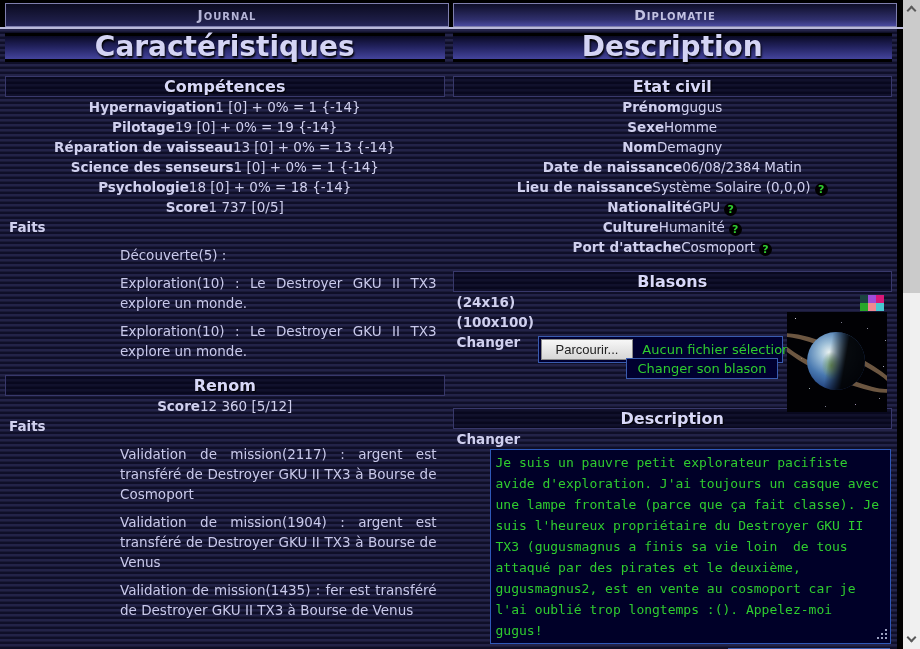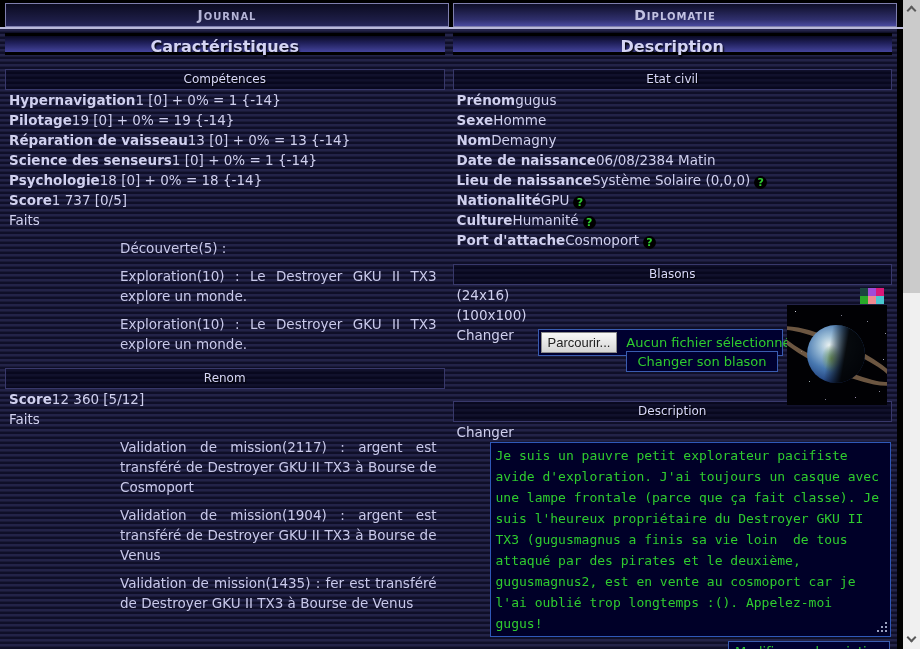--- a/index.html
+++ b/index.html
@@ -38,40 +38,40 @@
   .content {
     position:absolute; top:29px; left:0; width:903px; height:620px;
     background:repeating-linear-gradient(to bottom,
       #232348 0px,#232348 2px,#1a1a38 2px,#1a1a38 3px,#0f0f28 3px,#0f0f28 5px);
     border-right:6px solid #000;
     display:flex; gap:8px; padding:0 5px;
   }
   .col { width:442px; position:relative; }
 
   .main-title {
-    margin-top:4px; height:22px;
+    margin-top:4px; height:29px;
     border-top:3px solid #000; border-bottom:3px solid #000;
     background:linear-gradient(180deg,#0a0a24 0%,#21215c 45%,#44449c 100%);
-    text-align:center; font-size:16px; font-weight:bold; color:#d4d4f4;
+    text-align:center; font-size:28px; font-weight:bold; color:#d4d4f4;
     line-height:22px; text-shadow:1px 2px 2px #000;
   }
   .section-header {
     margin-top:14px; height:21px; line-height:19px;
     border:1px solid #38386a; background:rgba(4,4,22,0.55);
-    text-align:center; font-weight:normal; font-size:12px; color:#d8d8f8;
+    text-align:center; font-weight:bold; font-size:16px; color:#d8d8f8;
     text-shadow:1px 1px 1px #000;
   }
   .kv {
-    display:flex; justify-content:flex-start; height:20px; line-height:20px;
+    display:flex; justify-content:center; height:20px; line-height:20px;
     font-size:13.5px; color:#d0d0ee; padding:0 4px;
   }
   .kv .k { font-weight:bold; white-space:nowrap; }
   .kv .v { font-weight:normal; white-space:nowrap; }
   .label-row {
-    height:20px; line-height:20px; font-weight:normal; font-size:13.5px;
+    height:20px; line-height:20px; font-weight:bold; font-size:13.5px;
     color:#d0d0ee; padding:0 4px;
   }
   .facts { margin:0 8px 0 115px; color:#c9c9ea; font-size:13.5px; }
   .facts p { margin:8px 0; line-height:20px; text-align:justify; }
 
   .help {
     display:inline-block; width:13px; height:13px; border-radius:50%;
     background:#000; color:#2fcc2f; font-size:11px; line-height:13px;
     text-align:center; font-weight:bold; margin-left:4px; vertical-align:-1px;
     cursor:pointer;
@@ -107,21 +107,21 @@
   .planet .shade {
     position:absolute; left:20px; top:20px; width:58px; height:58px; border-radius:50%;
     background:linear-gradient(100deg, rgba(0,0,0,0) 38%, rgba(0,0,0,0.93) 64%);
   }
   .file-box {
     position:absolute; top:44px; left:85px; width:245px; height:27px;
     background:#000030; border:1px solid #3a5cb0;
     display:flex; align-items:center;
   }
   .browse-btn {
-    margin:2px; height:21px; padding:0 6px;
+    margin:2px; height:21px; padding:0 14px;
     background:linear-gradient(180deg,#f7f7f7,#d6d6d6);
     border:1px solid #8a8a8a; font-size:13px; color:#222;
     font-family:"Liberation Sans", sans-serif; cursor:pointer;
   }
   .no-file { color:#2fcc2f; font-size:13px; margin-left:7px; white-space:nowrap; }
   .green-btn {
     background:#000030; border:1px solid #3a5cb0; color:#2fcc2f;
     font-size:13px; text-align:center; cursor:pointer;
     font-family:"DejaVu Sans", sans-serif;
   }

